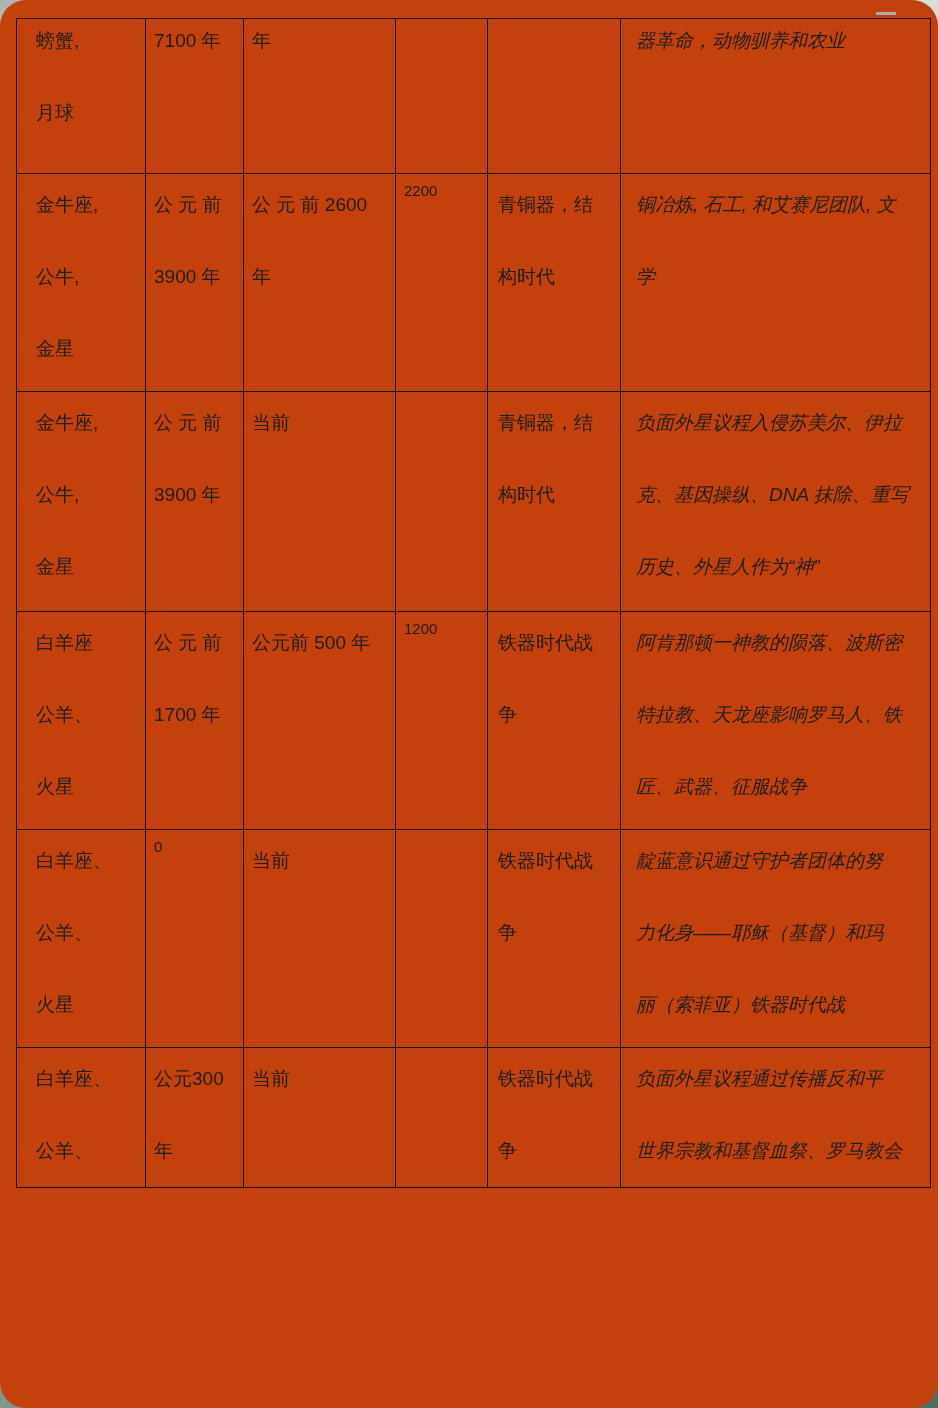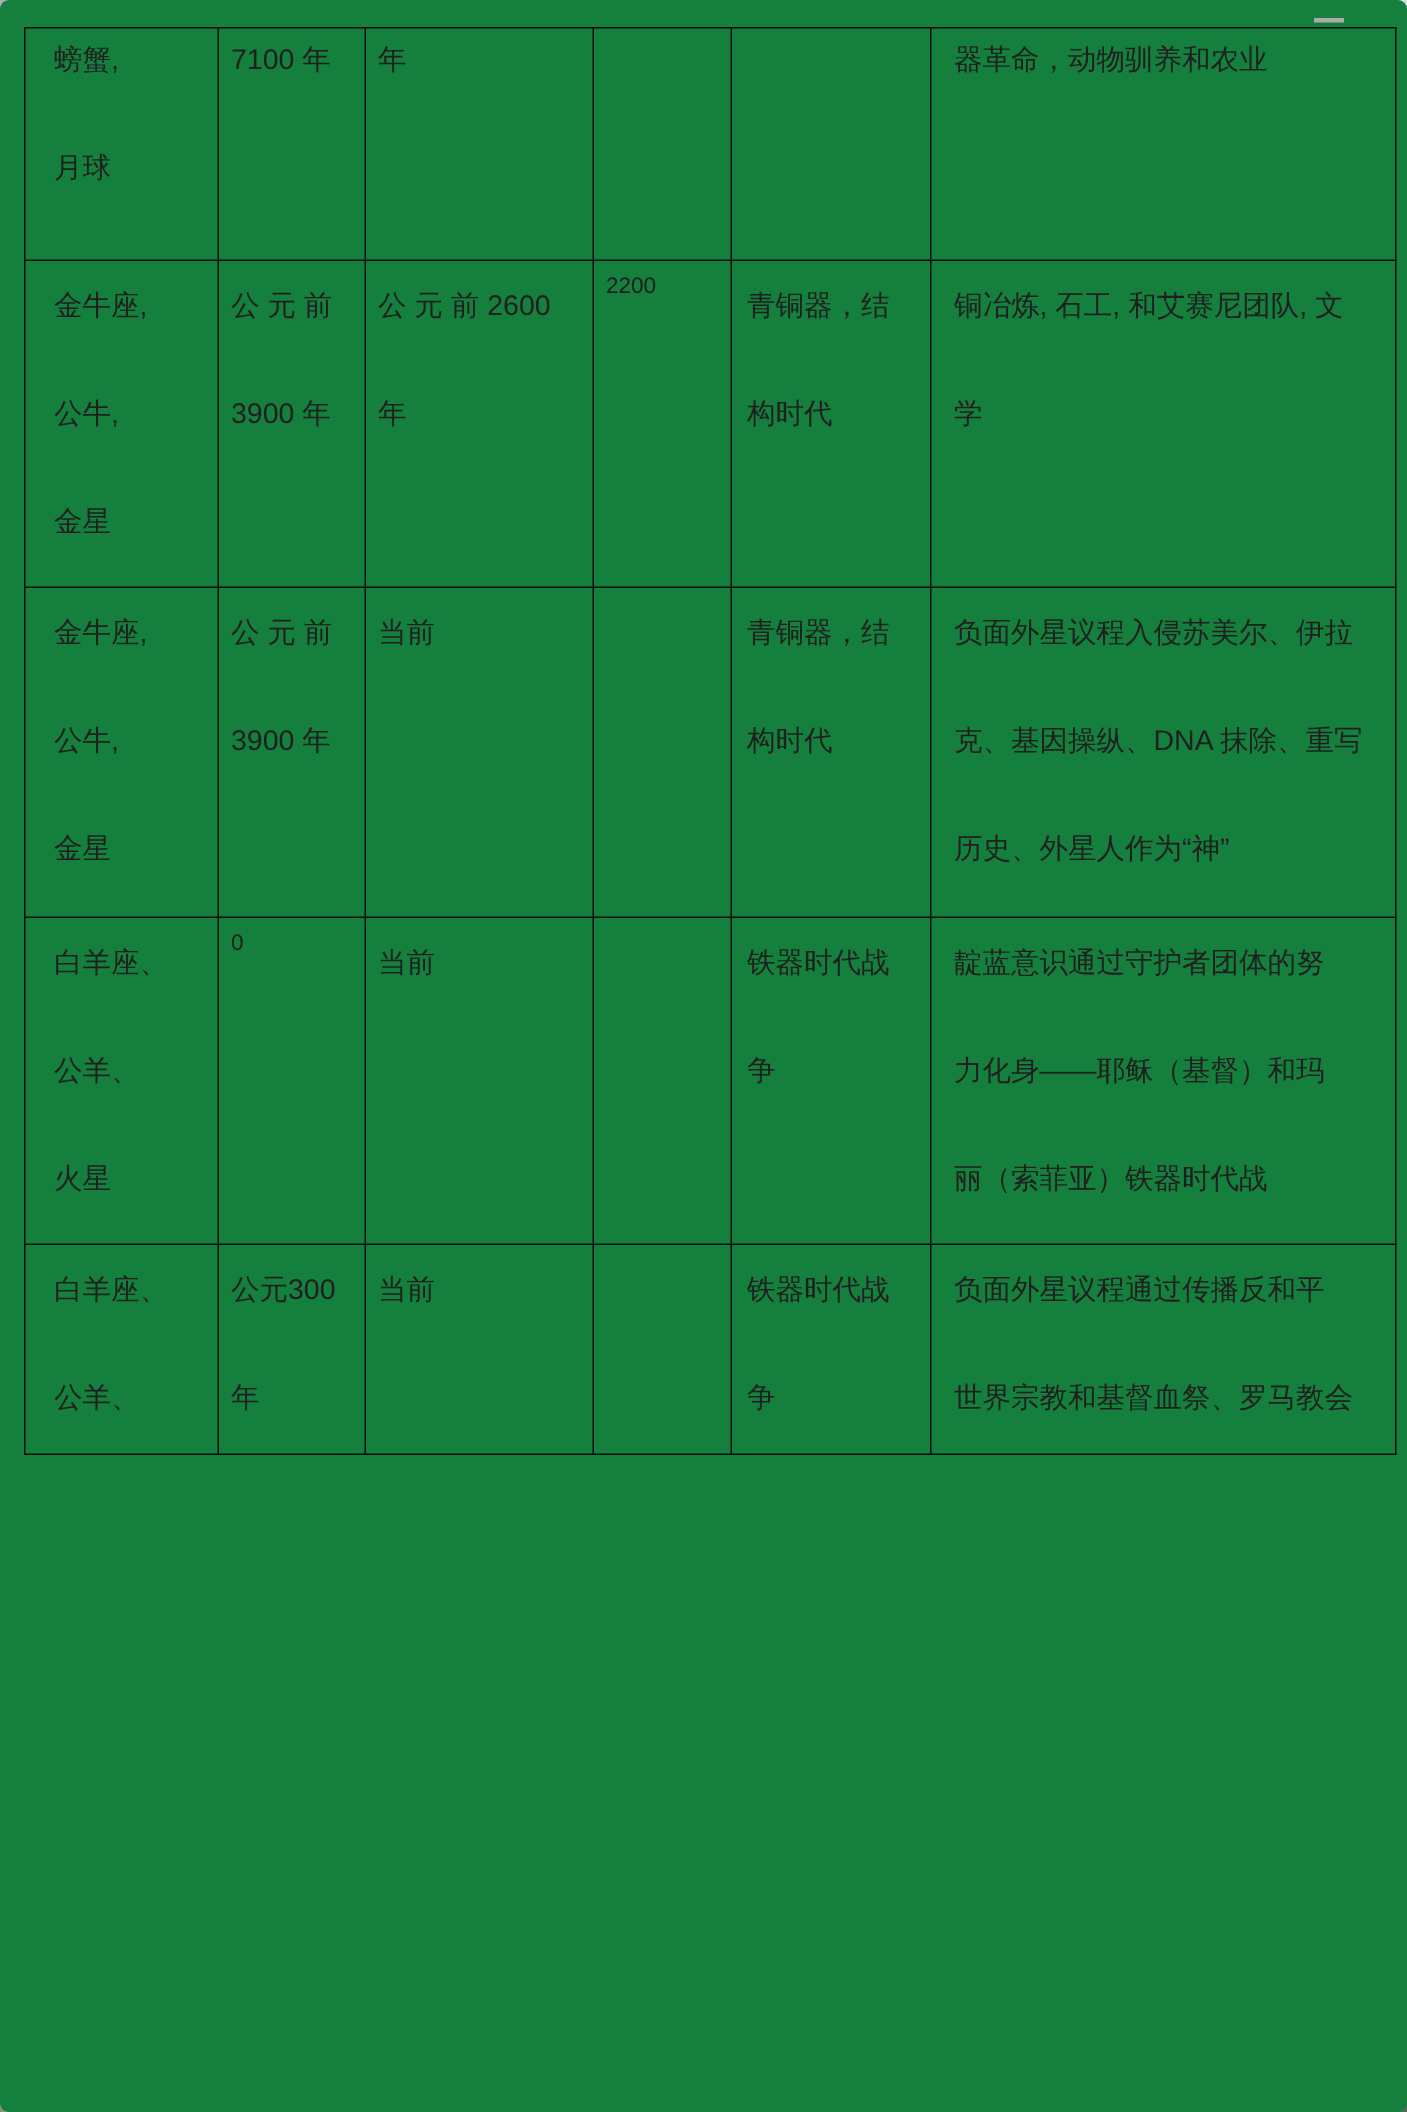--- a/index.html
+++ b/index.html
@@ -5,22 +5,22 @@
   html, body { margin: 0; padding: 0; }
   body {
     width: 938px; height: 1408px;
     background: linear-gradient(150deg, #aab0aa 0%, #e9eee9 7%, #f4f6f4 14%, #8fa796 62%, #4e6f58 100%);
     font-family: "Liberation Sans", "DejaVu Sans", sans-serif;
     overflow: hidden;
   }
   .page {
     position: relative;
     width: 938px; height: 1408px;
-    background: #15803d;
-    border-radius: 6px;
+    background: #c2410c;
+    border-radius: 26px;
     overflow: hidden;
     box-sizing: border-box;
     padding: 18px 8px 16px 16px;
   }
   .scroll-fragment {
     position: absolute;
     top: 12px; right: 42px;
     width: 20px; height: 3px;
     background: #ababab;
   }
@@ -42,21 +42,21 @@
     line-height: 72px;
     margin-top: -5px;
     padding-left: 10px;
     padding-right: 6px;
   }
   tr.row-1 .inner { margin-top: -14px; }
   td.c1 .inner { padding-left: 19px; }
   td.c2 .inner { padding-left: 8px; }
   td.c3 .inner { padding-left: 8px; }
   td.c5 .inner { padding-left: 10px; }
-  td.c6 .inner { padding-left: 15px; padding-right: 4px; }
+  td.c6 .inner { padding-left: 15px; padding-right: 4px; font-style: italic; }
   td.num .inner {
     font-size: 15px;
     line-height: 20px;
     margin-top: 0;
     padding-top: 7px;
     padding-left: 8px;
   }
 </style>
 </head>
 <body>
@@ -145,20 +145,46 @@
             <div class="inner">青铜器，结
 构时代</div>
           </td>
       <td class="c6">
             <div class="inner">负面外星议程入侵苏美尔、伊拉
 克、基因操纵、DNA 抹除、重写
 历史、外星人作为“神”</div>
           </td>
     </tr>
 
+    <tr class="row-5" style="height:218px">
+      <td class="c1">
+            <div class="inner">白羊座
+公羊、
+火星</div>
+          </td>
+      <td class="c2">
+            <div class="inner">公 元 前
+1700 年</div>
+          </td>
+      <td class="c3">
+            <div class="inner">公元前 500 年</div>
+          </td>
+      <td class="c4 num">
+            <div class="inner">1200</div>
+          </td>
+      <td class="c5">
+            <div class="inner">铁器时代战
+争</div>
+          </td>
+      <td class="c6">
+            <div class="inner">阿肯那顿一神教的陨落、波斯密
+特拉教、天龙座影响罗马人、铁
+匠、武器、征服战争</div>
+          </td>
+    </tr>
 
     <tr class="row-6" style="height:218px">
       <td class="c1">
             <div class="inner">白羊座、
 公羊、
 火星</div>
           </td>
       <td class="c2 num">
             <div class="inner">0</div>
           </td>

